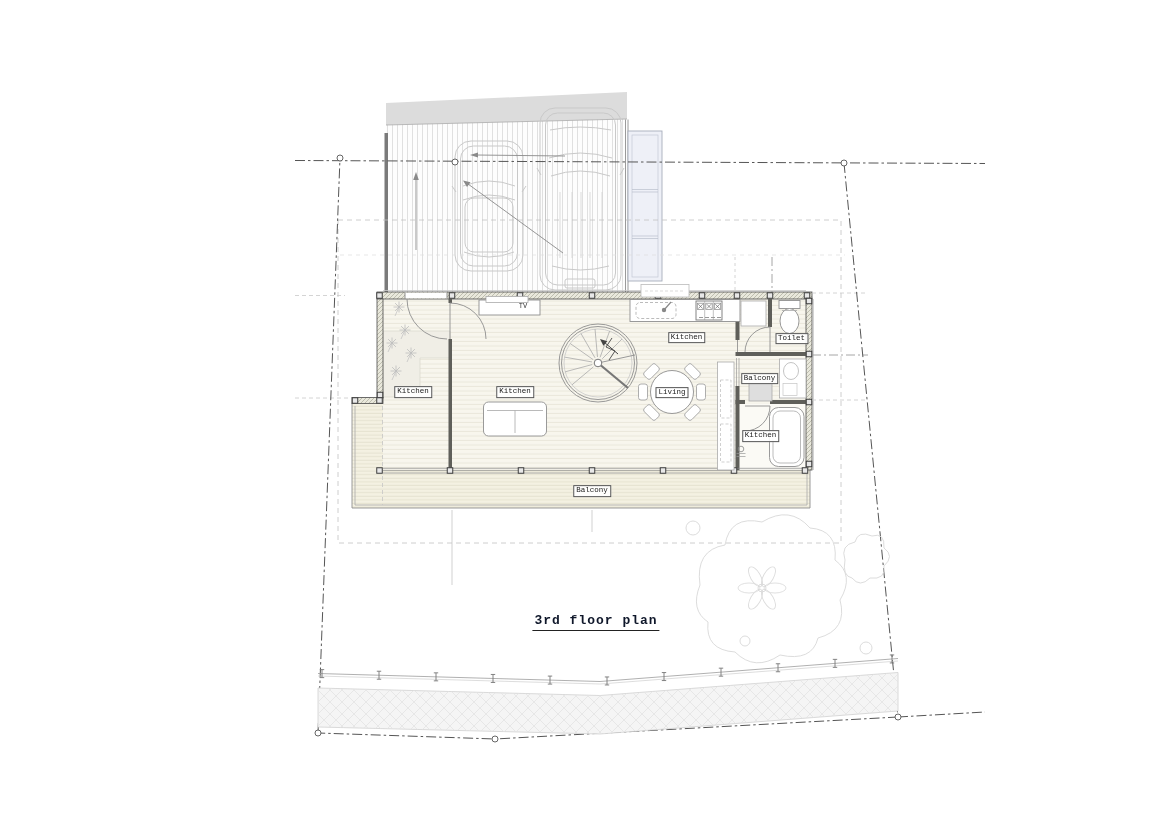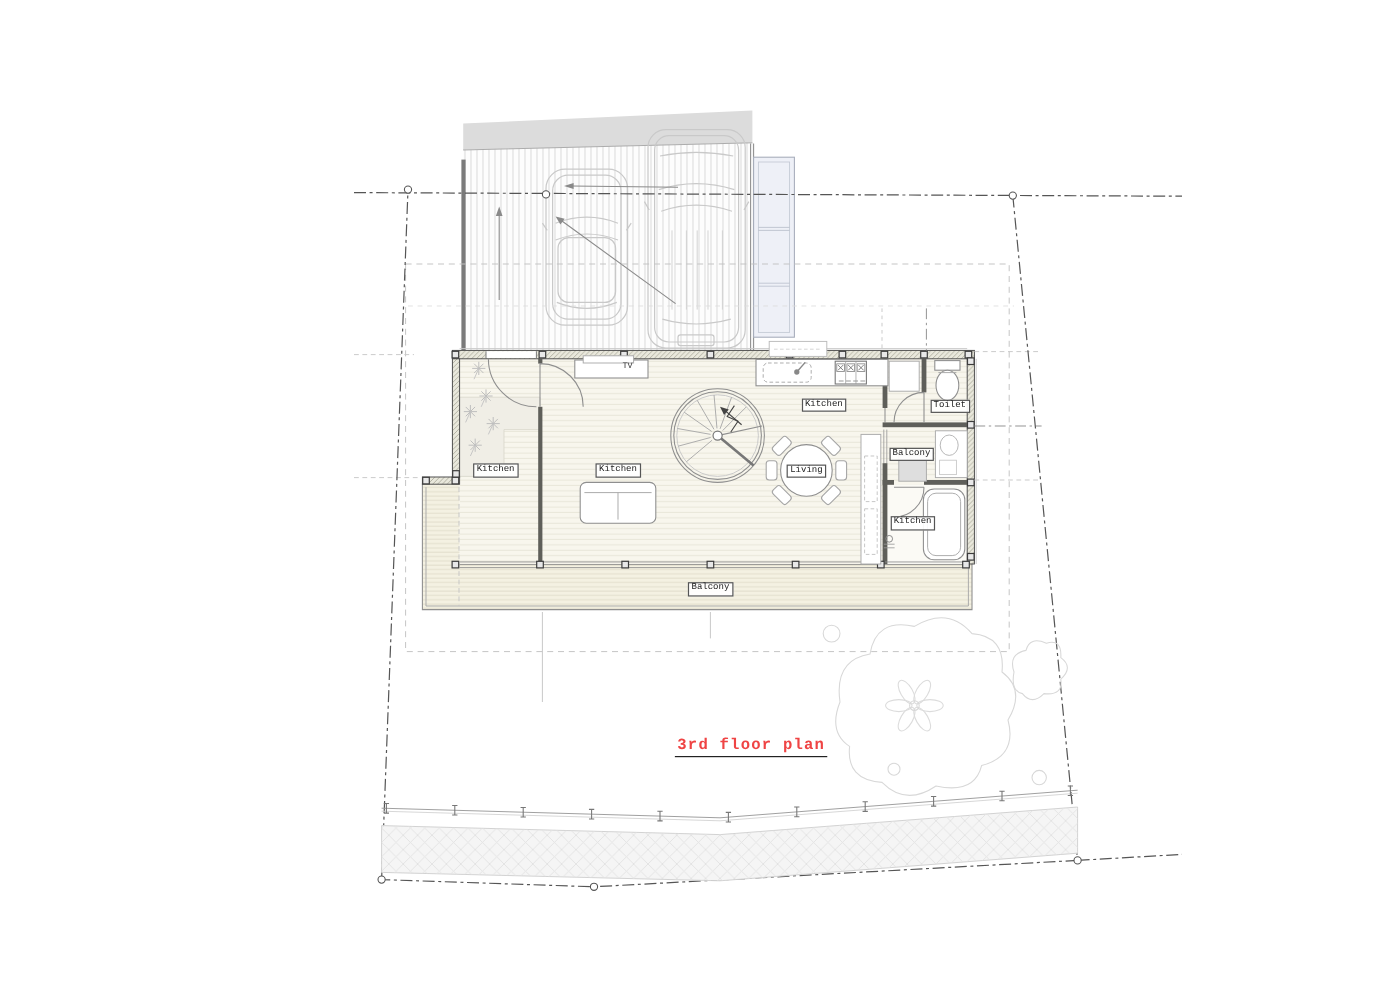--- a/index.html
+++ b/index.html
@@ -5,21 +5,21 @@
   html,body{margin:0;padding:0;background:#fff;}
   #canvas{position:relative;width:1165px;height:824px;background:#ffffff;overflow:hidden;
           font-family:"Liberation Mono","DejaVu Sans Mono",monospace;}
   svg{position:absolute;left:0;top:0;}
   .lbl{position:absolute;transform:translate(-50%,-50%);font:7.5px "Liberation Mono",monospace;
        color:#1a1a1a;background:rgba(255,255,255,.92);border:1px solid #555;padding:0px 2px;
        white-space:nowrap;line-height:1.3;}
   .lbl-plain{position:absolute;transform:translate(-50%,-50%);font:7px "Liberation Mono",monospace;
        color:#333;white-space:nowrap;}
   .title{position:absolute;transform:translate(-50%,-50%);font:bold 13px "Liberation Mono",monospace;
-       color:#ef4444;letter-spacing:1px;border-bottom:1.3px solid #222;padding:0 2px 2px 2px;white-space:nowrap;margin-left:30px;}
+       color:#0f172a;letter-spacing:1px;border-bottom:1.3px solid #222;padding:0 2px 2px 2px;white-space:nowrap;}
   
   .s1{stroke:#8f8f8f;fill:none;stroke-width:.9}
   .s2{stroke:#a8a8a8;fill:none;stroke-width:.8}
   .s3{stroke:#c9c9c9;fill:none;stroke-width:.8}
   .s4{stroke:#d8d8d8;fill:none;stroke-width:.9}
   .wf{fill:#fff;stroke:#8f8f8f;stroke-width:.9}
   .wf2{fill:#fff;stroke:#ababab;stroke-width:.8}
   .car{stroke:#c9c9c9;fill:none;stroke-width:1}
   .bnd{stroke:#555;fill:none;stroke-width:1;stroke-dasharray:10 3 2.5 3}
   .dsh{stroke:#c2c2c2;fill:none;stroke-width:.8;stroke-dasharray:5 4}

